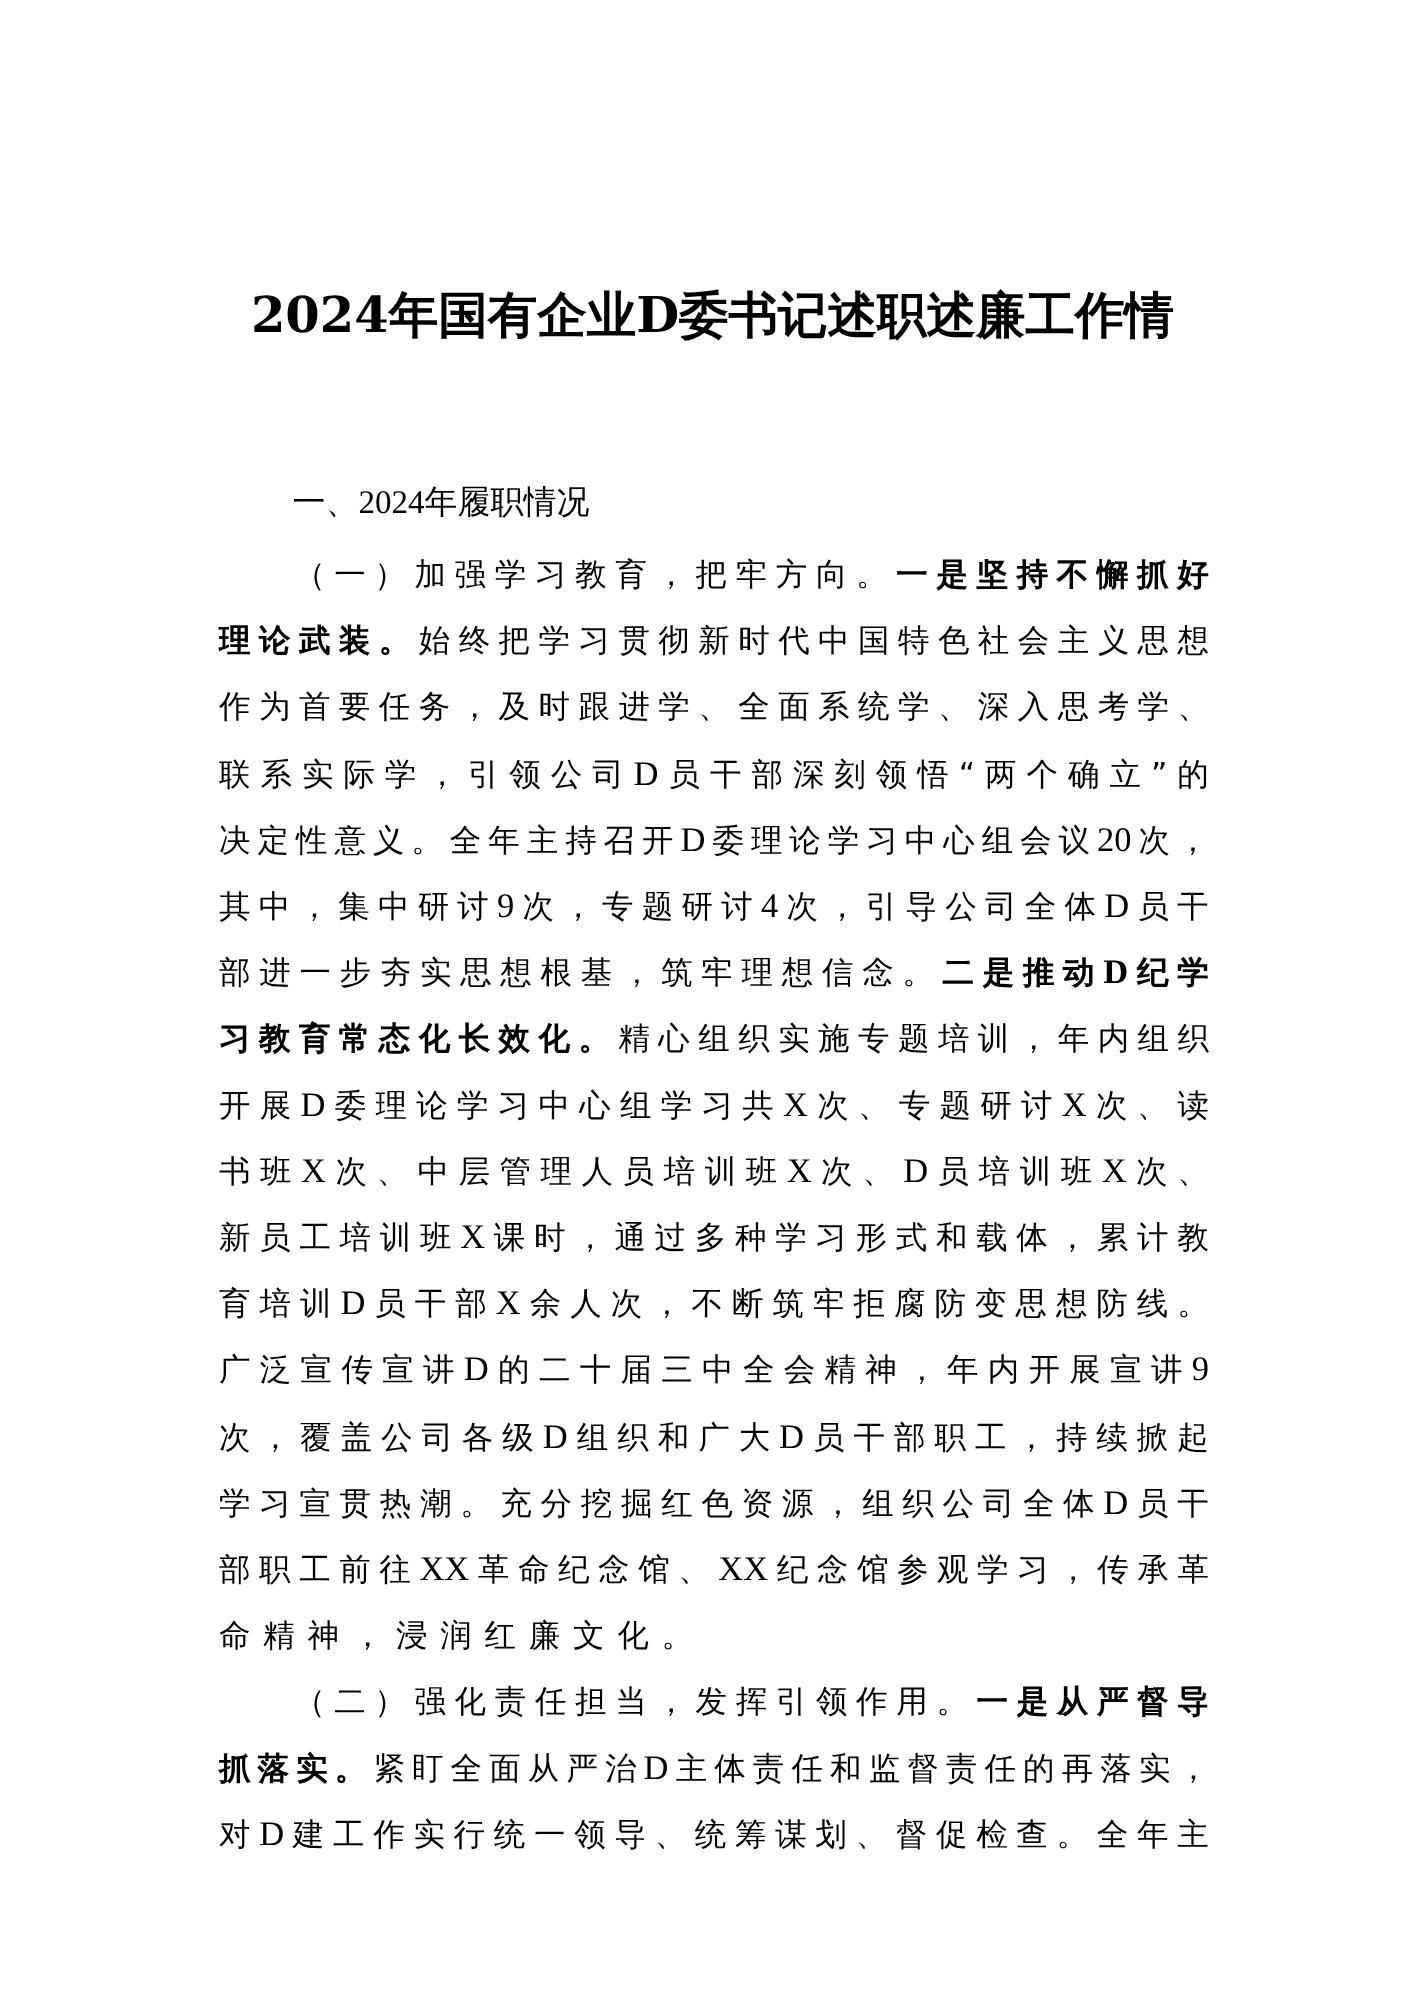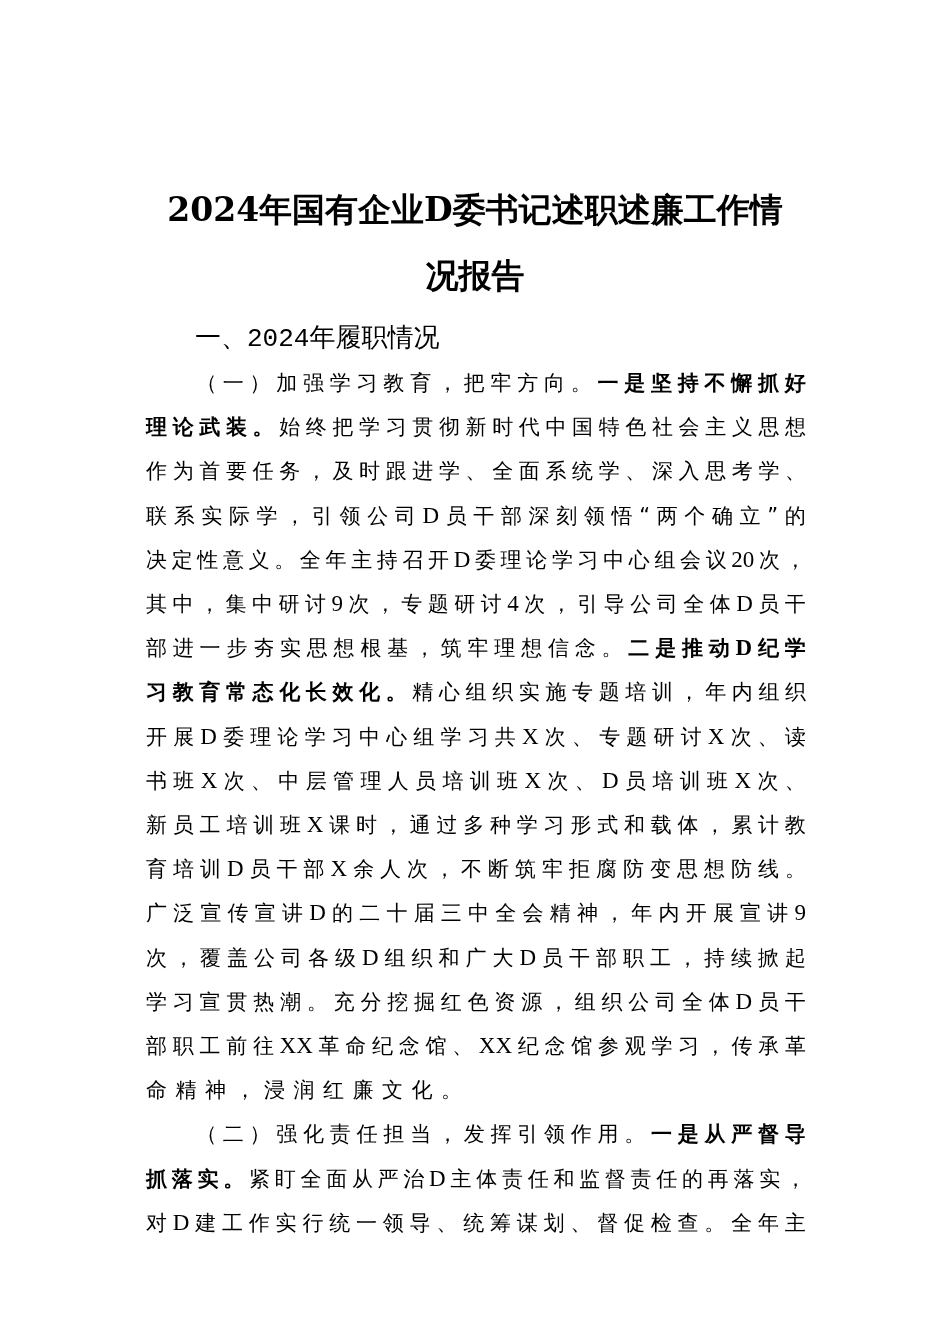--- a/index.html
+++ b/index.html
@@ -6,41 +6,40 @@
   body { width: 950px; height: 1344px; position: relative; overflow: hidden; }
   .page { position: absolute; left: 0; top: 16px; width: 950px; height: 1180px; background: #fff; margin-top: 42px; }
   .title-line {
     position: absolute; left: 0; width: 950px; text-align: center;
     font-family: "DejaVu Serif", "Liberation Serif", serif;
     font-weight: bold; font-size: 33px; color: #000; letter-spacing: 0px;
     white-space: nowrap;
   }
   .heading {
     position: absolute; left: 195px;
-    font-family: Liberation Mono, monospace;
-    font-size: 26px; color: #000; white-space: nowrap;
+    font-family: Liberation Serif, serif;
+    font-size: 22px; color: #000; white-space: nowrap;
   }
   .line {
     position: absolute; left: 146px; width: 660px; height: 30px;
     font-family: "DejaVu Sans", "Liberation Serif", sans-serif;
     font-size: 21px; color: #000; white-space: nowrap;
     display: flex; justify-content: space-between; align-items: center;
     font-weight: normal;
   }
   .line.indent { left: 196px; width: 610px; }
   .line.last { justify-content: flex-start; }
   .line .seg { display: inline-block; }
   .line .b { font-weight: bold; }
 </style>
 </head>
 <body>
 
 <div class="page">
   <div class="title-line" style="top:130px;">2024年国有企业D委书记述职述廉工作情</div>
-  <div class="title-line" style="top:196px;">况报告</div>
   <div class="heading" style="top:262px;">一、2024年履职情况</div>
   <div id="body-lines">
       <div class="line indent" style="top: 310px;">
         <span class="seg">（</span>
         <span class="seg">一</span>
         <span class="seg">）</span>
         <span class="seg">加</span>
         <span class="seg">强</span>
         <span class="seg">学</span>
         <span class="seg">习</span>

